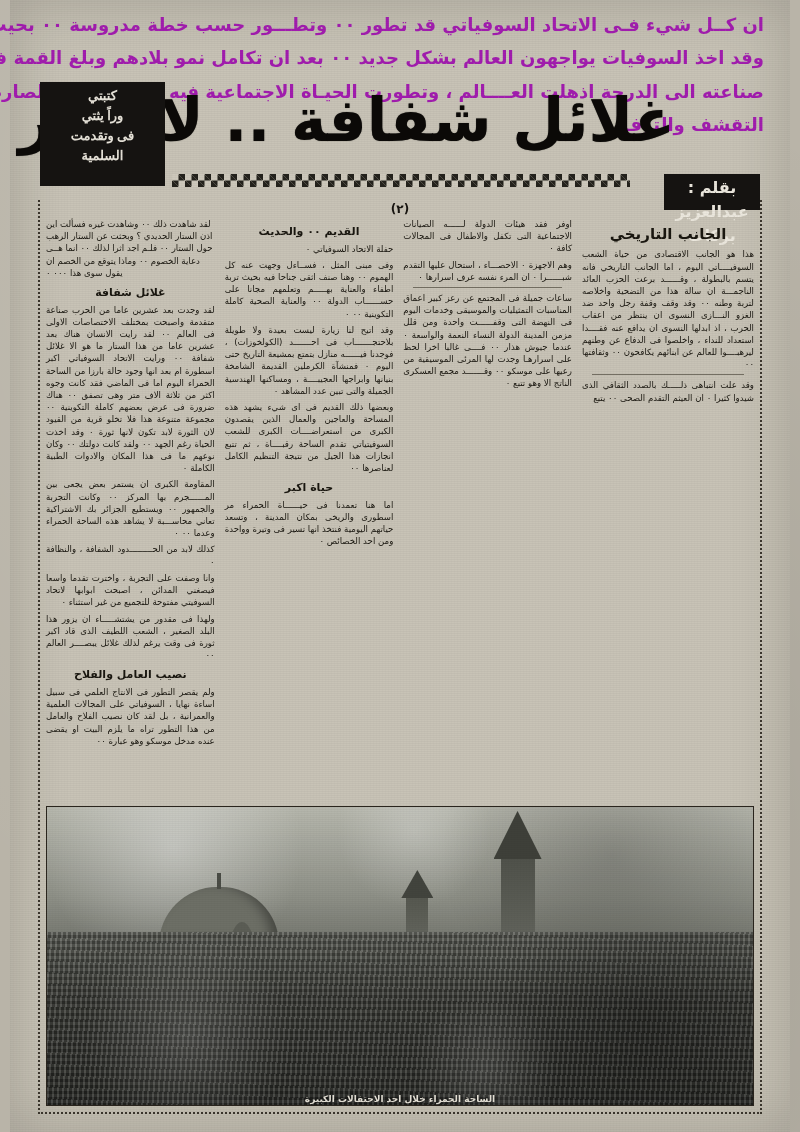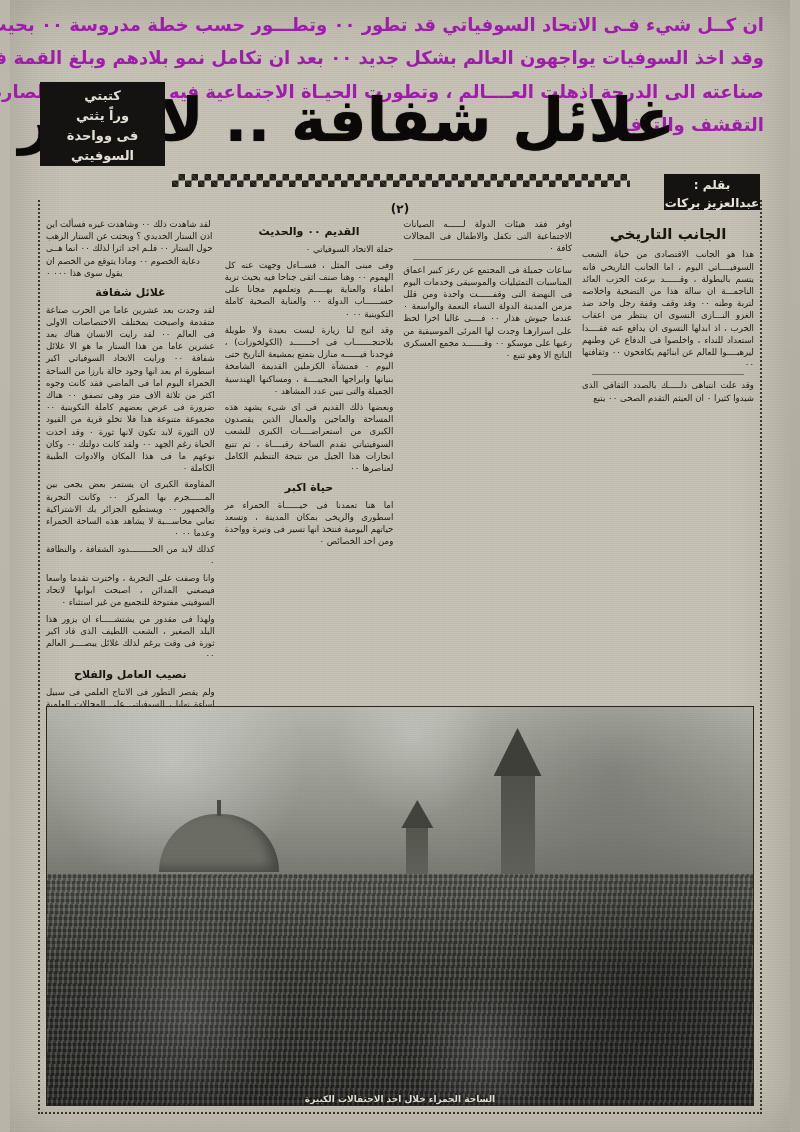--- a/index.html
+++ b/index.html
@@ -82,40 +82,41 @@
     color: #0b0907;
     text-shadow: 0 0 1px rgba(0,0,0,.6);
     font-family: "DejaVu Sans", sans-serif;
     white-space: nowrap;
   }
   .kicker-box {
     position: absolute;
     left: 0px;
     top: -4px;
     width: 125px;
-    height: 84px;
+    height: 104px;
     background: #151311;
     color: #e8e4da;
     padding: 4px 6px;
     box-sizing: border-box;
     font-size: 13px;
     line-height: 1.55;
     text-align: center;
     font-weight: 700;
+    font-family: Liberation Serif, serif;
   }
   .kicker-box div { white-space: nowrap; }
   .byline-box {
     position: absolute;
     right: 0px;
     top: 88px;
     width: 96px;
     height: 36px;
     background: #151311;
     color: #ece8de;
-    font-size: 12px;
+    font-size: 16px;
     line-height: 1.5;
     text-align: center;
     padding-top: 2px;
     box-sizing: border-box;
     font-weight: 700;
   }
   .checker {
     position: absolute;
     right: 130px;
     left: 132px;
@@ -188,21 +189,21 @@
     opacity: .55;
   }
   .col .lead-right { text-align: left; }
 
   
   .photo-wrap {
     position: absolute;
     bottom: 6px;
     right: 6px;
     left: 6px;
-    height: 400px;
+    height: 300px;
     text-decoration: underline;
   }
   .photo {
     position: absolute;
     inset: 0;
     background:
       linear-gradient(to bottom, #9ea196 0%, #8a8d84 18%, #5d5f58 42%, #3a3b36 70%, #2b2c28 100%);
     overflow: hidden;
   }
   .sky {
@@ -342,22 +343,22 @@
       <div>وقد اخذ السوفيات يواجهون العالم بشكل جديد ٠٠ بعد ان تكامل نمو بلادهم وبلغ القمة في كل شيء ٠٠ لقد اكتفى ذاتيا وتقدمت</div>
       <div>صناعته الى الدرجة اذهلت العــــالم ، وتطورت الحيـاة الاجتماعية فيه من التقشف الصارم الى الحياة الوسط  بين</div>
       <div>التقشف والترف ٠</div>
     </div>
 
     <div class="masthead">
       <div class="headline">غلائل شفافة .. لاستار حديدي</div>
       <div class="kicker-box">
         <div>كتبتي</div>
         <div>وراً يثتي</div>
-        <div>فى وواحدة</div>
-        <div>السوفيتي</div>
+        <div>فى وتقدمت</div>
+        <div>السلمية</div>
       </div>
       <div class="checker"></div>
       <div class="byline-box">
         <div>بقلم :</div>
         <div>عبدالعزيز بركات</div>
       </div>
     </div>
 
     <div class="frame">
       <div class="pagenum">(٢)</div>
@@ -366,20 +367,21 @@
 
         <div class="col first">
           <h3 class="big">الجانب التاريخي</h3>
           <p>هذا هو الجانب الاقتصادى من حياة الشعب السوفيــــاتي اليوم ، اما الجانب التاريخي فانه يتسم بالبطولة ، وقــــــد برعت الحزب العائد الناجمـــة ان سالة هذا من التضحية واخلاصه لتربة وطنه ٠٠ وقد وقف وقفة رجل واحد ضد الغزو النـــازى النسوى ان ينتظر من اعقاب الحرب ، اذ ابدلها النسوى ان يدافع عنه فقــــدا استعداد للنداء ، واخلصوا فى الدفاع عن وطنهم ليرهبــــوا للعالم عن ابنائهم يكافحون ٠٠ وثقافتها ٠٠</p>
           <div class="sep"></div>
           <p>وقد علت انتباهى ذلـــــك بالصدد الثقافي الذى شيدوا كثيرا ٠ ان العيثم التقدم الصحى ٠٠ يتبع</p>
         </div>
 
         <div class="col">
           <p>اوفر فقد هيئات الدولة لــــــه الصيانات الاجتماعية التى تكفل والاطفال فى المجالات كافة ٠</p>
+          <p>وهم الاجهزة ٠ الاحصـــاء ، استحال عليها التقدم شبــــــرا ٠ ان المرء نفسه عرف اسرارها ٠</p>
           <div class="sep"></div>
           <p>ساعات جميلة فى المجتمع عن رعز كبير اعماق المناسبات التمثيليات والموسيقى وخدمات اليوم فى النهضة التى وقفــــــت واحدة ومن قلل مزمن المدينة الدولة النساء النعمة والواسعة ٠ عندما جيوش هذار ٠٠ فــــى غالبا اخرا لحظ على اسرارهـا وجدت لها المرئى الموسيقية من رعيها على موسكو ٠٠ وقـــــــد مجمع العسكرى الناتج الا وهو تتبع ٠</p>
         </div>
 
         <div class="col">
           <h3>القديم ٠٠ والحديث</h3>
           <p>حفلة الاتحاد السوفياتي ٠</p>
           <p>وفى مبنى المثل ، فســاءل وجهت عنه كل الهموم ٠٠ وهنا صنف اثقى جناحا فيه بحيث تربة اطفاء والعناية بهـــــم وتعلمهم مجانا على حســــــاب الدولة ٠٠ والعناية الصحية كاملة التكوينية ٠٠ ٠</p>
           <p>وقد اتيح لنا زيارة ليست بعيدة ولا طويلة بلاحتجـــــــاب فى احـــــــد (الكولخوزات) ، فوجدنا فيــــــه منازل بتمتع بمشيعة التاريخ حتى اليوم ٠ فمنشآة الكرملين القديمة الشامخة بنيانها وابراجها العجيبــــة ، ومساكنها الهندسية الجميلة والتى تبين عدد المشاهد ٠</p>
           <p>وبعضها ذلك القديم فى اى شيء يشهد هذه المساحة والعاجين والعمال الذين يقصدون الكبرى من استعراضــــات الكبرى للشعب السوفيتياتي تقدم الساحة رقبــــاة ، ثم تتبع انجازات هذا الجيل من نتيجة التنظيم الكامل لعناصرها ٠٠</p>

